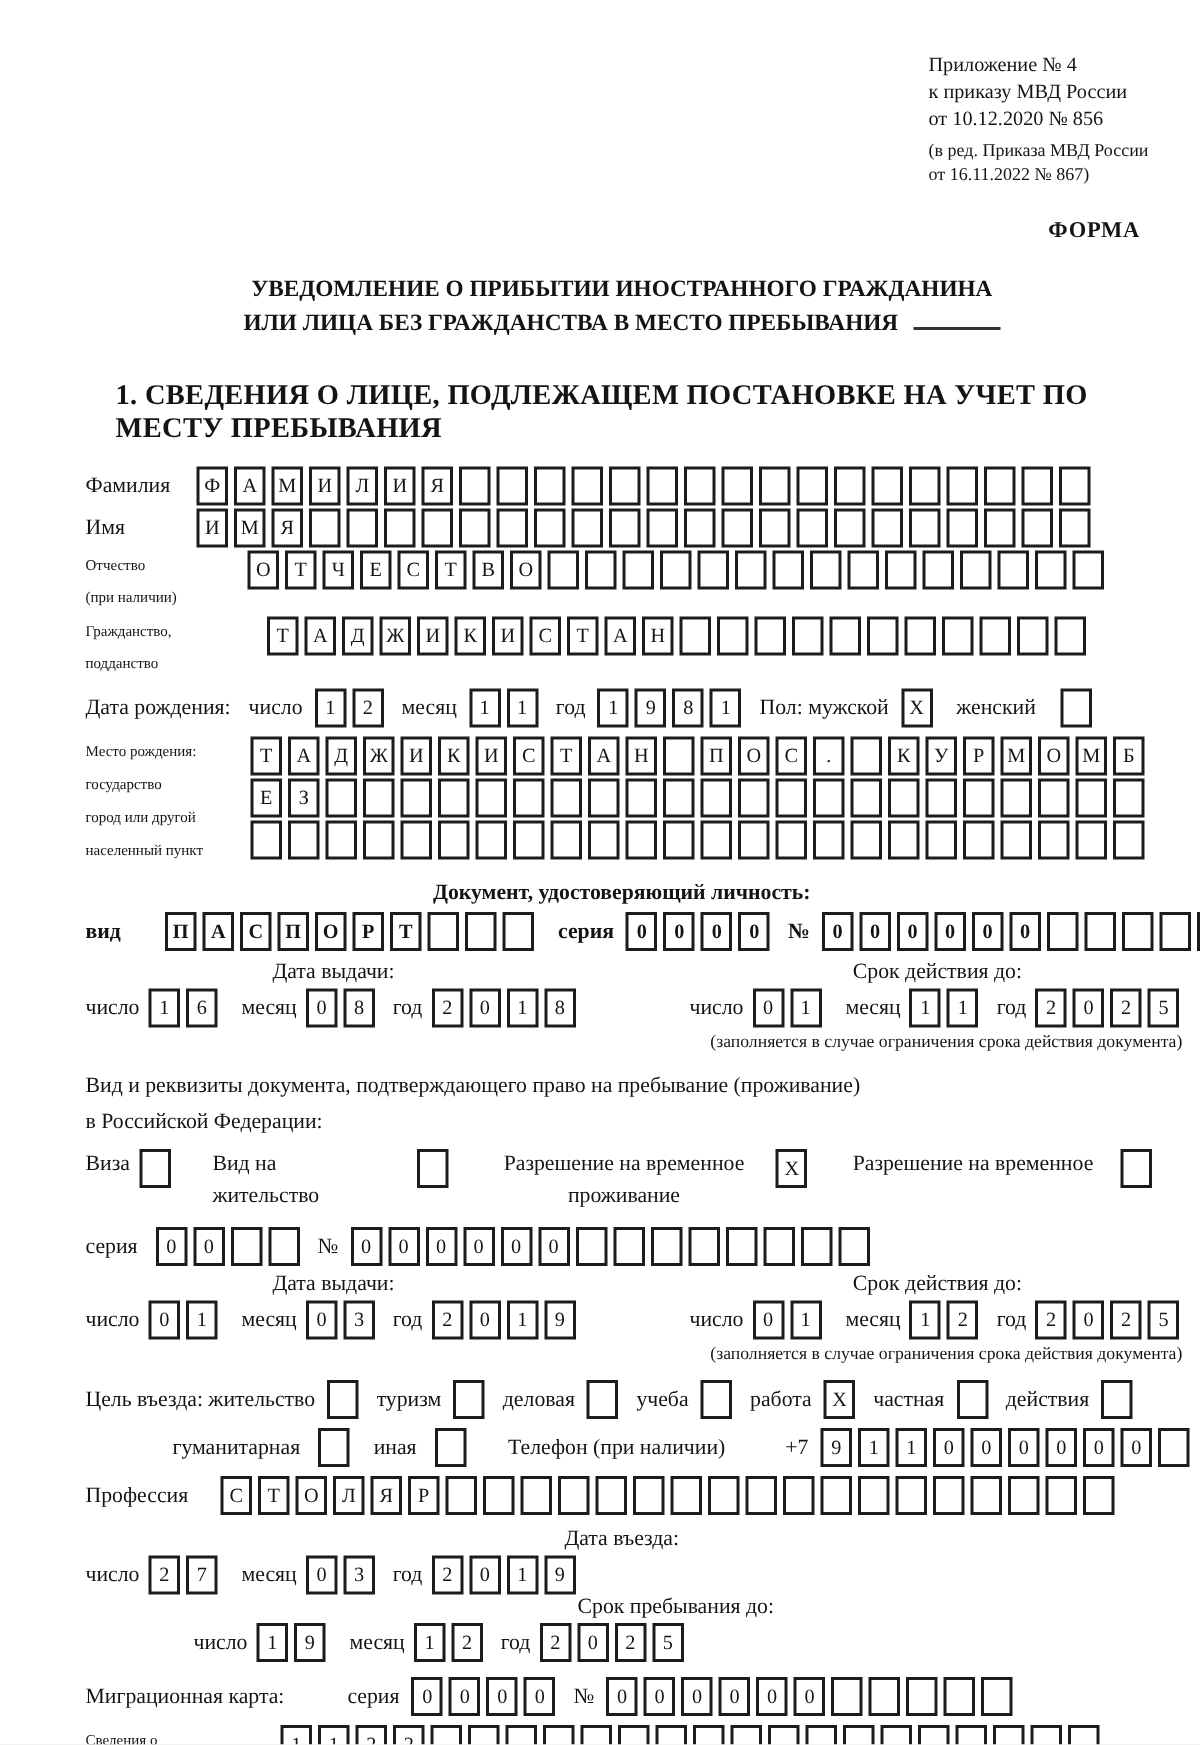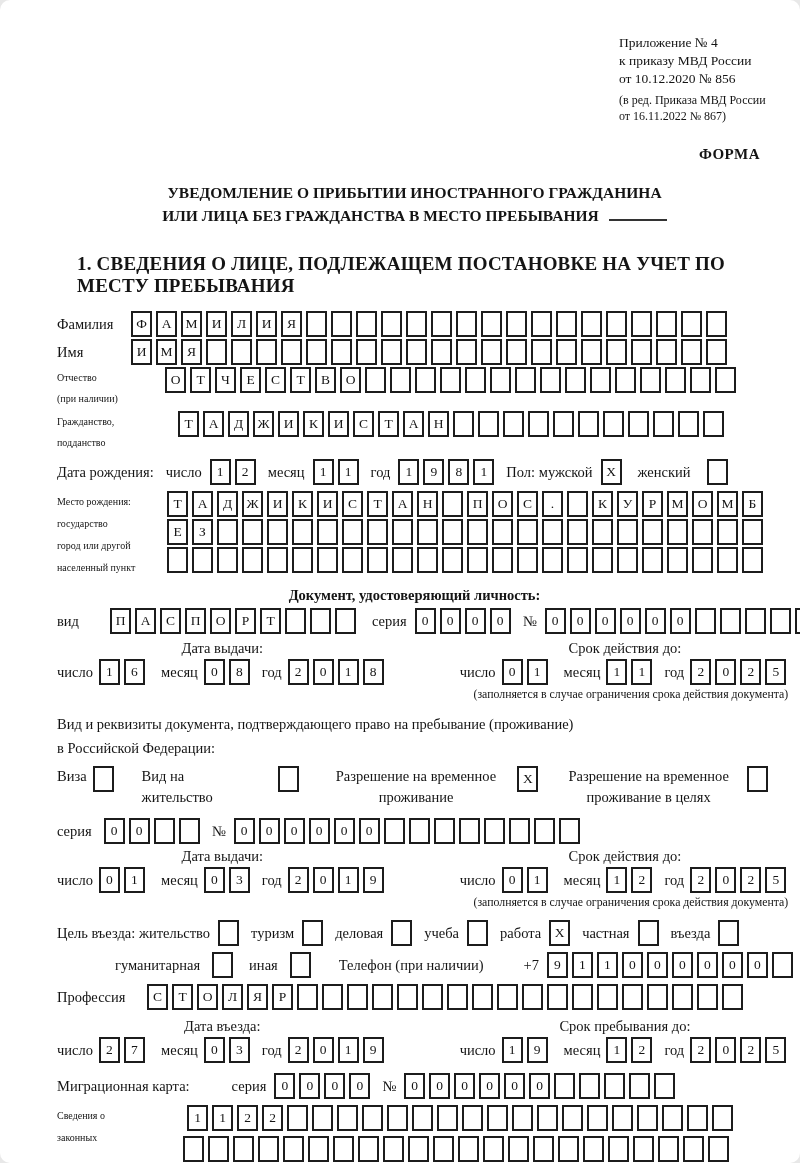--- a/index.html
+++ b/index.html
@@ -1,19 +1,19 @@
 <!DOCTYPE html>
 <html><head>
 <meta charset="utf-8">
 <style>
   html,body { margin:0; padding:0; background:#e8e8e8; }
   .page {
     width:800px; height:1163px; margin:0 auto; background:#ffffff;
     font-family:"Liberation Serif","DejaVu Serif",serif; color:#141414;
-    box-sizing:border-box; padding:34px 28px 0 57px; position:relative; overflow:hidden;border-radius:10px;
+    box-sizing:border-box; padding:34px 28px 0 57px; position:relative; overflow:hidden;
   }
   .appendix { margin-left:562px; width:185px; font-size:13.5px; line-height:18px; }
   .edition  { margin-left:562px; width:195px; font-size:12px; line-height:16px; margin-top:4px; }
   .forma { text-align:right; font-weight:bold; font-size:15px; margin-top:22px; padding-right:12px; letter-spacing:.5px; }
   .title { text-align:center; font-weight:bold; font-size:15.5px; line-height:23px; margin-top:18px; }
   .title-underline { display:inline-block; width:58px; border-bottom:2px solid #333; height:1px; margin-left:10px; }
   .sec-head { font-weight:bold; font-size:19px; margin-top:26px; margin-bottom:14px; letter-spacing:.2px;margin-left:20px; }
 
   .frow { display:flex; align-items:flex-start; margin-bottom:2px; }
   .flabel { font-size:14.5px; line-height:26px; flex:0 0 auto; white-space:nowrap; }
@@ -295,21 +295,21 @@
           <span class="cbox"></span>
           <span class="cbox"></span>
           <span class="cbox"></span>
           <span class="cbox"></span>
         </div>
     </span>
   </div>
 
   <div class="center-bold">Документ, удостоверяющий личность:</div>
 
-  <div class="frow" style="align-items:center;">
+  <div class="frow" style="align-items:center;font-weight:bold;">
     <span class="flabel" style="width:53px;">вид</span>
     <span class="boxes">
         <span class="cbox">П</span>
         <span class="cbox">А</span>
         <span class="cbox">С</span>
         <span class="cbox">П</span>
         <span class="cbox">О</span>
         <span class="cbox">Р</span>
         <span class="cbox">Т</span>
         <span class="cbox"></span>
@@ -397,21 +397,20 @@
     <span class="cbox" style="margin-left:6px;"></span>
     <span class="cktext" style="margin-left:24px;">Вид на жительство</span>
     <span class="cbox" style="margin-left:22px;"></span>
     <span class="cktext ckcenter" style="margin-left:22px; width:188px;">
       <div>Разрешение на временное</div>
       <div>проживание</div>
     </span>
     <span class="cbox" style="margin-left:10px;">X</span>
     <span class="cktext ckcenter" style="margin-left:16px; width:186px;">
       <div>Разрешение на временное</div>
-      <div>проживание в целях</div>
     </span>
     <span class="cbox" style="margin-left:8px;"></span>
   </div>
 
   <div class="frow mt10" style="align-items:center;">
     <span class="flabel">серия</span>
     <span class="boxes gap12">
         <span class="cbox">0</span>
         <span class="cbox">0</span>
         <span class="cbox"></span>
@@ -490,21 +489,21 @@
     <span class="flabel gap8">туризм</span>
     <span class="cbox gap8"></span>
     <span class="flabel gap8">деловая</span>
     <span class="cbox gap8"></span>
     <span class="flabel gap8">учеба</span>
     <span class="cbox gap8"></span>
     <span class="flabel gap8">работа</span>
     <span class="cbox gap8">X</span>
     <span class="flabel gap8">частная</span>
     <span class="cbox gap8"></span>
-    <span class="flabel gap8">въезда</span>
+    <span class="flabel gap8">действия</span>
     <span class="cbox gap8"></span>
   </div>
 
   <div class="frow mt6" style="align-items:center;">
     <span class="flabel" style="margin-left:58px;">гуманитарная</span>
     <span class="cbox gap12"></span>
     <span class="flabel gap12">иная</span>
     <span class="cbox gap12"></span>
     <span class="flabel gap24">Телефон (при наличии)</span>
     <span class="flabel" style="margin-left:40px;">+7</span>
@@ -545,21 +544,21 @@
         <span class="cbox"></span>
         <span class="cbox"></span>
         <span class="cbox"></span>
         <span class="cbox"></span>
         <span class="cbox"></span>
         <span class="cbox"></span>
         <span class="cbox"></span>
       </span>
   </div>
 
-  <div class="daterow" style="margin-top:8px;">
+  <div class="daterow" style="margin-top:8px;flex-direction:column;">
     <div class="dgroup">
       <div class="dhead">Дата въезда:</div>
       <div class="dfields">
         <span class="flabel">число</span>
         <span class="boxes">
             <span class="cbox">2</span>
             <span class="cbox">7</span>
           </span>
         <span class="flabel gap12">месяц</span>
         <span class="boxes">

